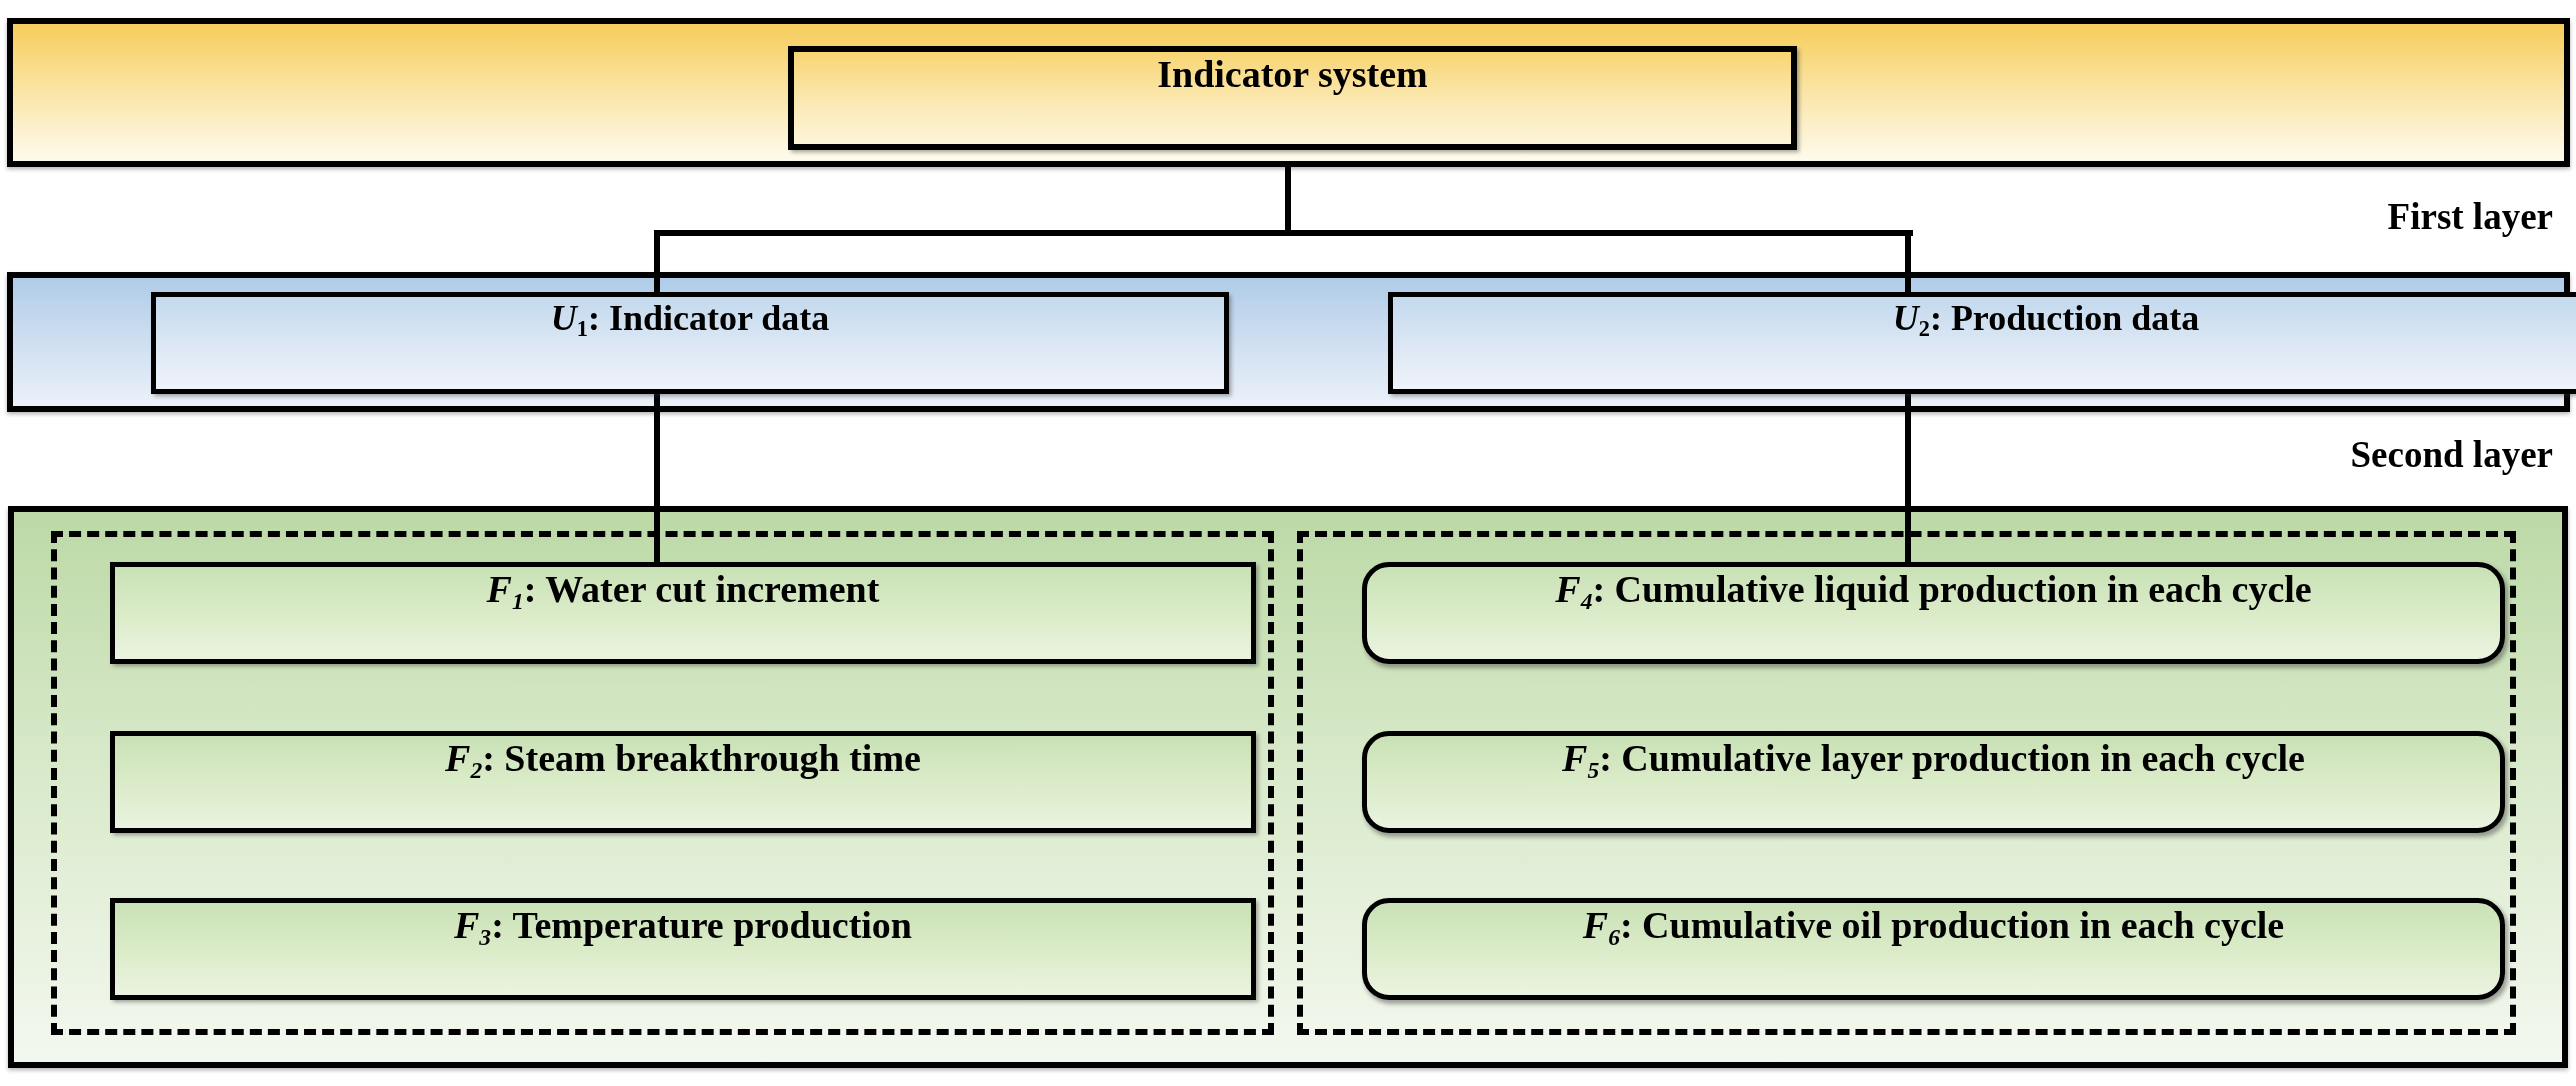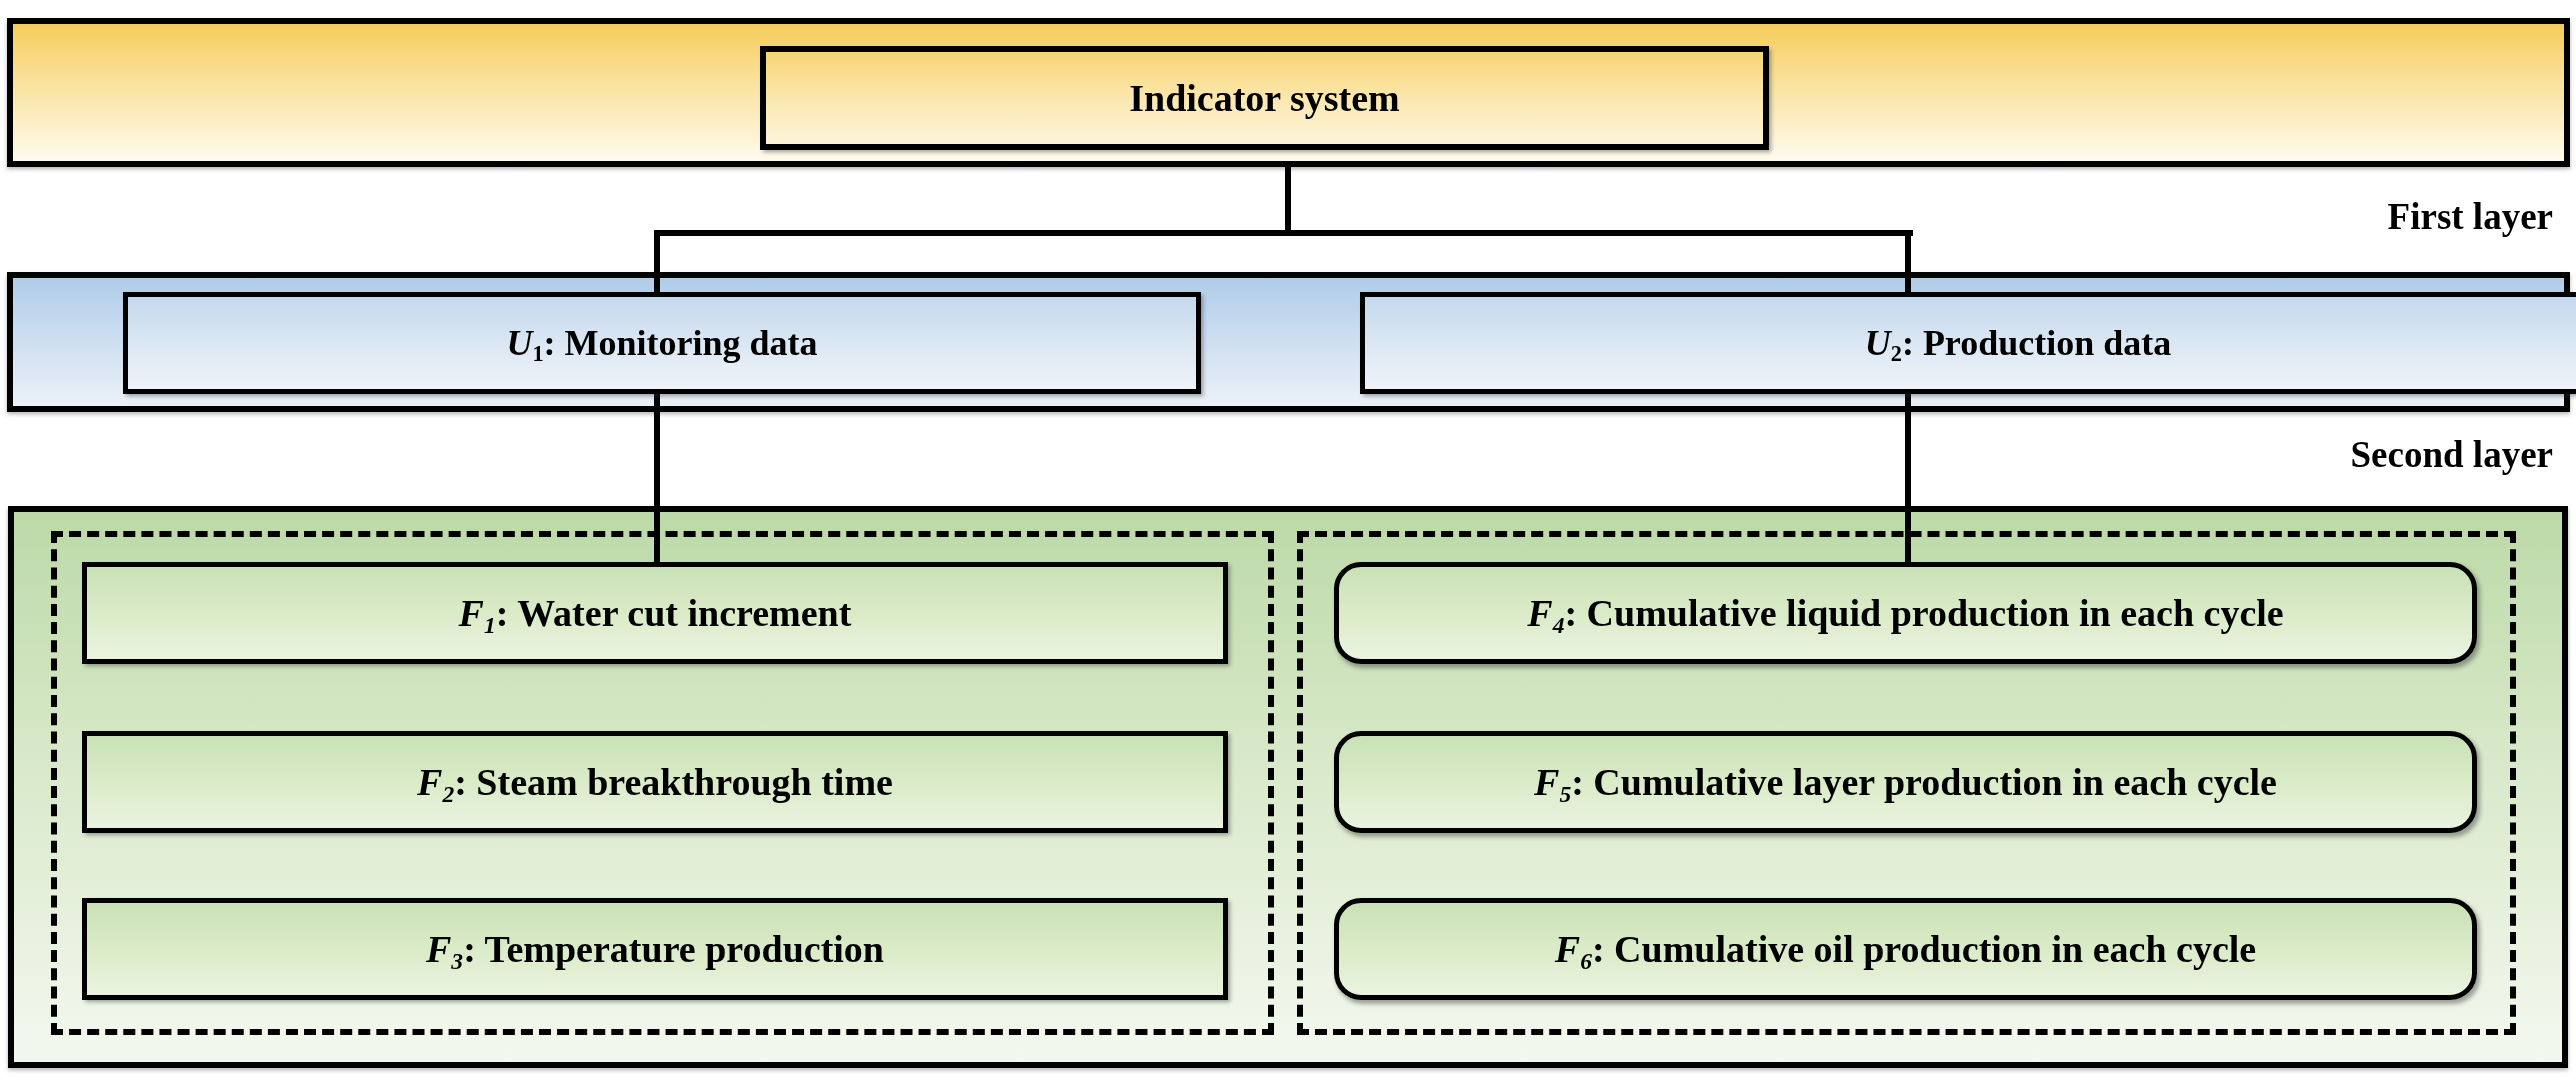--- a/index.html
+++ b/index.html
@@ -24,23 +24,24 @@
     left:6.5px;top:272px;width:2563px;height:140px;
     background:linear-gradient(180deg,#afcce8 0%,#cfdff1 50%,#ebf1f8 100%);
   }
   .panel-green{
     left:8.2px;top:506px;width:2560px;height:562px;
     background:linear-gradient(180deg,#bcd9a7 0%,#d8e9c9 45%,#f3f8ef 100%);
   }
   .node{
     position:absolute;box-sizing:border-box;
     border:5.7px solid #000;z-index:3;
-    display:flex;align-items:center;justify-content:center;
+    display:flex;align-items:flex-start;justify-content:center;
     font-weight:bold;text-align:center;
     box-shadow:2.5px 3.3px 4.1px rgba(60,60,60,.45);
+    margin-left:28px;
   }
   .node-yellow{
     left:760px;top:46px;width:1009px;height:104px;
     background:linear-gradient(180deg,#f8d573 0%,#fbe9b4 55%,#fdf5da 100%);
     font-size:38px;border-width:6.5px;
   }
   .node-blue{
     top:292px;height:102px;
     background:linear-gradient(180deg,#c4d9ee 0%,#dde8f4 55%,#eff3fa 100%);
     font-size:36px;
@@ -101,21 +102,21 @@
   <div class="line v-down-right"></div>
 
   <div class="node node-yellow">
     <span>Indicator system</span>
   </div>
 
   <div class="layer-label first">First layer</div>
   <div class="layer-label second">Second layer</div>
 
   <div class="node node-blue node-u1">
-    <span><span class="ltr">U</span><span class="subn">1</span><span>: Monitoring data</span></span>
+    <span><span class="ltr">U</span><span class="subn">1</span><span>: Indicator data</span></span>
   </div>
   <div class="node node-blue node-u2">
     <span><span class="ltr">U</span><span class="subn">2</span><span>: Production data</span></span>
   </div>
 
   <div class="dashed-group dashed-left"></div>
   <div class="col-left">
     <div class="node node-green row-0">
       <span><span class="ltr">F</span><span class="subn">1</span><span>: Water cut increment</span></span>
     </div>

